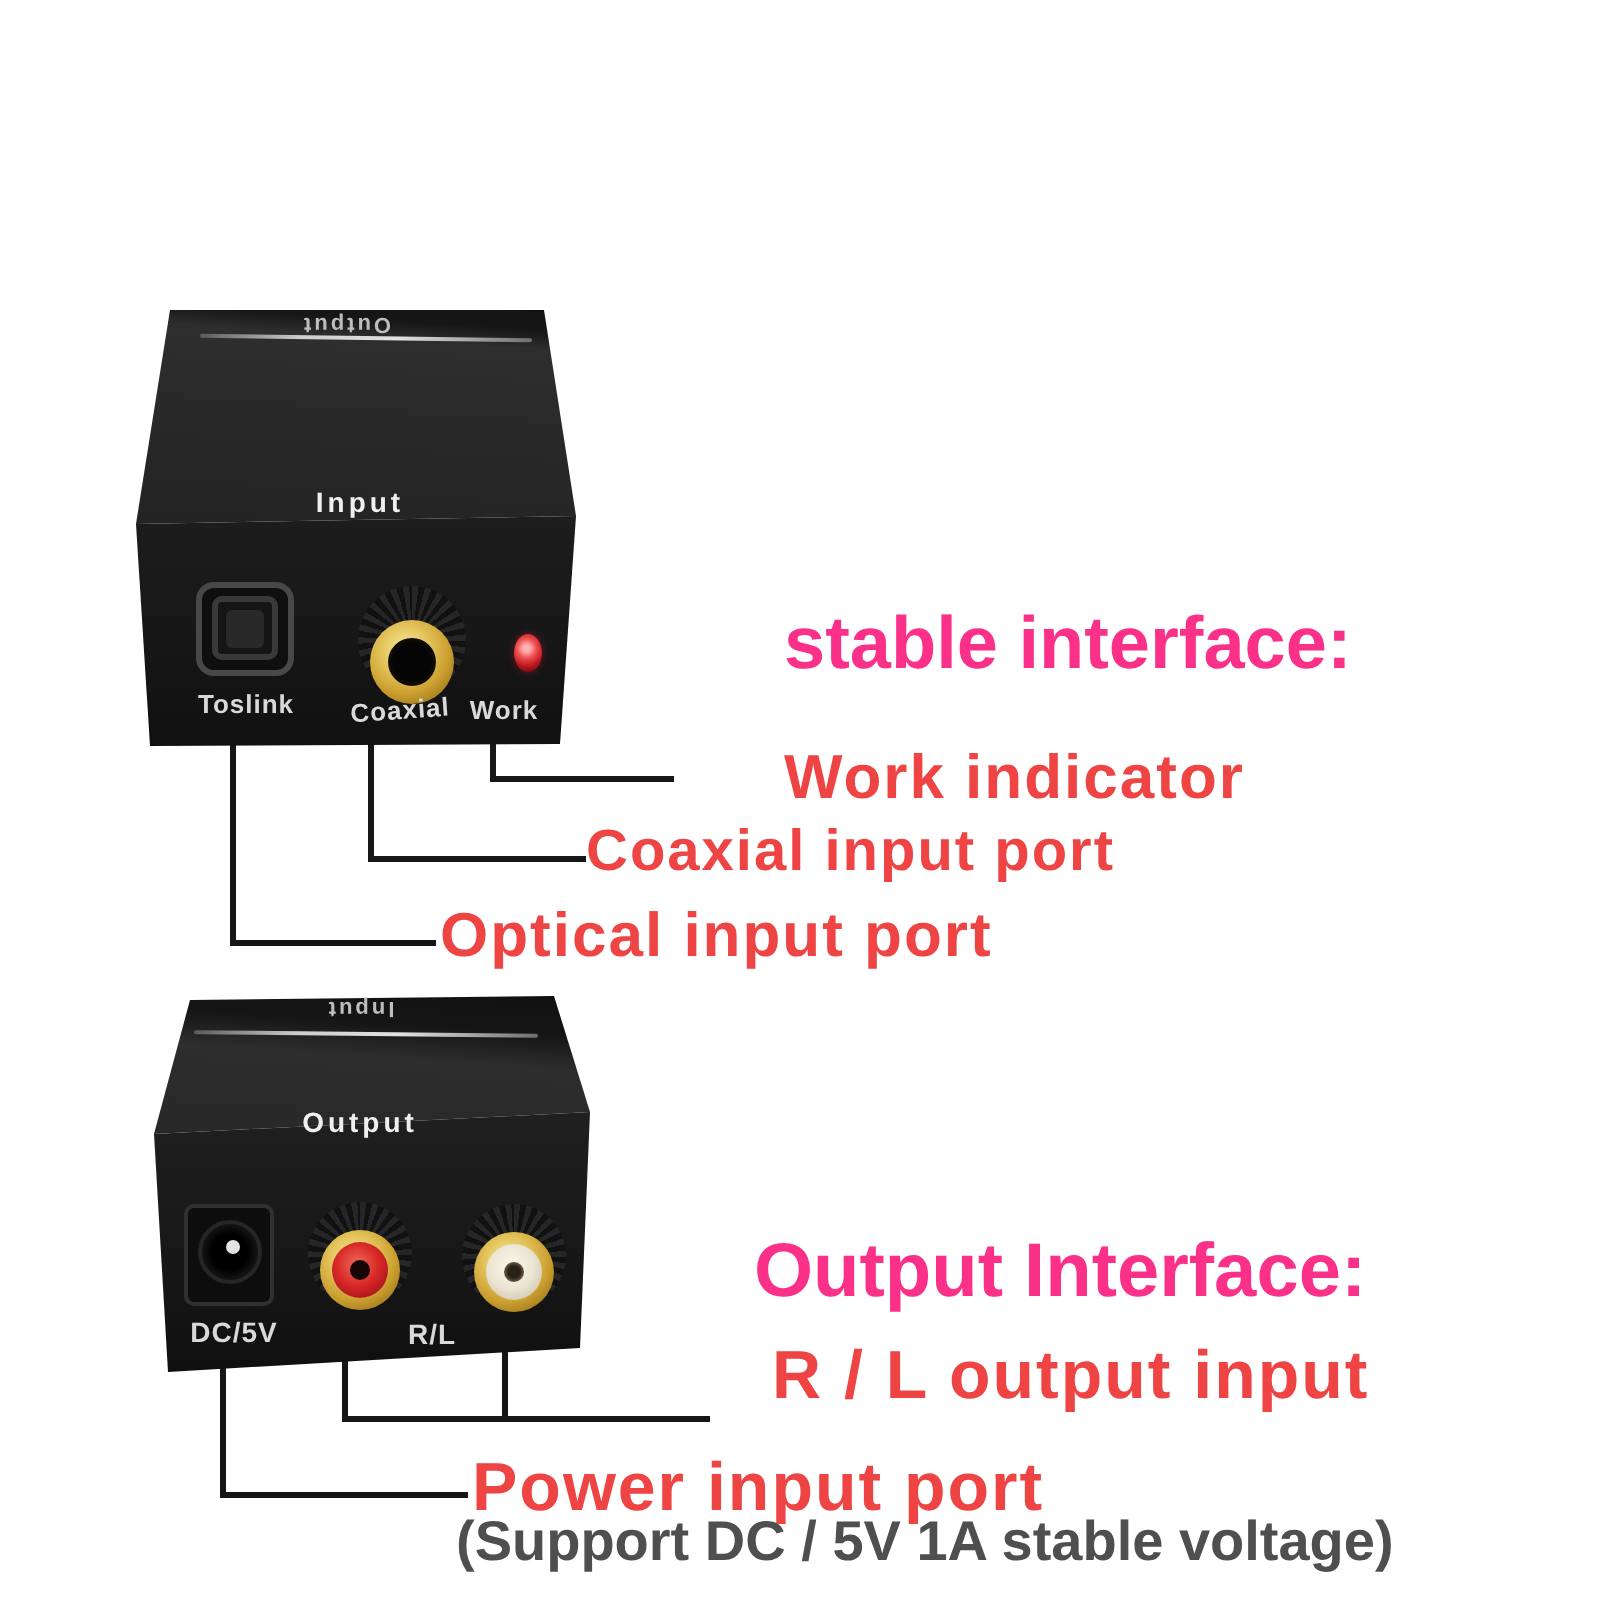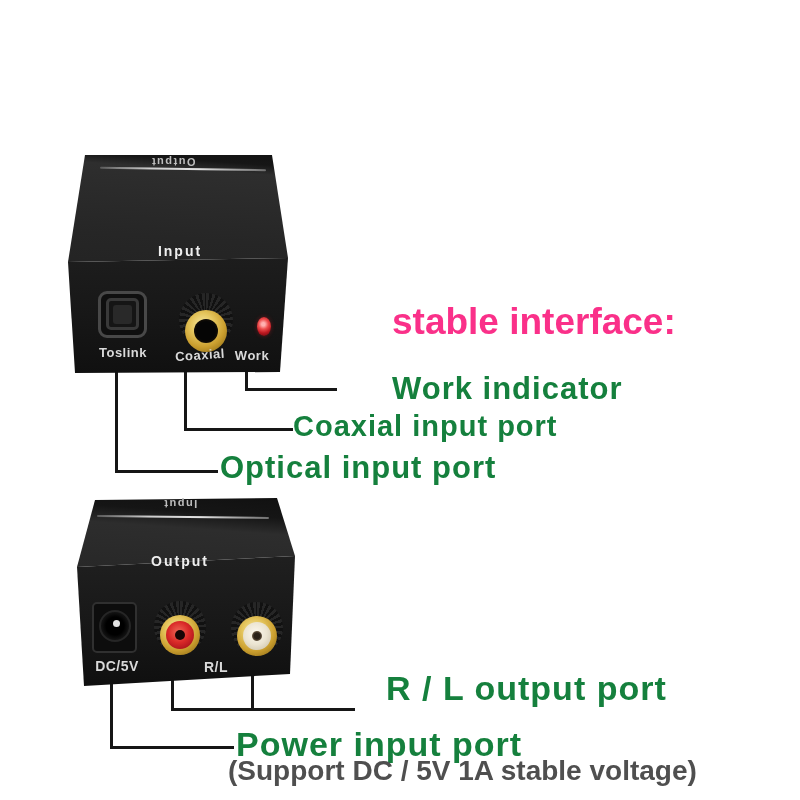--- a/index.html
+++ b/index.html
@@ -103,21 +103,21 @@
   .ln-coax-h  { left: 184px; top: 428px; width: 109px; height: 3px; }
   .ln-pow-v   { left: 245px; top: 372px; width: 3px;  height: 19px; }
   .ln-pow-h   { left: 245px; top: 388px; width: 92px;  height: 3px; }
   .ln-dc-v    { left: 110px; top: 678px; width: 3px;  height: 71px; }
   .ln-dc-h    { left: 110px; top: 746px; width: 124px; height: 3px; }
   .ln-red-v   { left: 171px; top: 676px; width: 3px;  height: 35px; }
   .ln-white-v { left: 251px; top: 674px; width: 3px;  height: 37px; }
   .ln-rca-h   { left: 171px; top: 708px; width: 184px; height: 3px; }
 
   
-  .ann { position: absolute; font-weight: bold; white-space: nowrap; color: #15803d; line-height: 1; z-index: 3; }
+  .ann { position: absolute; font-weight: bold; white-space: nowrap; color: #ef4444; line-height: 1; z-index: 3; }
   .heading { color: #fa3089; }
   .note { color: #4f4f4f; }
 
   .t-input-heading  { left: 392px; top: 303px; font-size: 37px; }
   .t-work           { left: 392px; top: 373px; font-size: 31px; letter-spacing: 1px; }
   .t-coax           { left: 293px; top: 412px; font-size: 29px; letter-spacing: 1px; }
   .t-opt            { left: 220px; top: 452px; font-size: 31px; letter-spacing: 1px; }
   .t-output-heading { left: 377px; top: 617px; font-size: 38px; }
   .t-rl             { left: 386px; top: 671px; font-size: 34px; letter-spacing: 1px; }
   .t-connected      { left: 356px; top: 707px; font-size: 22px; }
@@ -196,17 +196,18 @@
 
     <div class="port-label pl-dc">DC/5V</div>
     <div class="port-label pl-rl">R/L</div>
   </div>
 
   <div class="ann heading t-input-heading">stable interface:</div>
   <div class="ann t-work">Work indicator</div>
   <div class="ann t-coax">Coaxial input port</div>
   <div class="ann t-opt">Optical input port</div>
 
-  <div class="ann t-rl">R / L output port</div>
+  <div class="ann heading t-output-heading">Output Interface:</div>
+  <div class="ann t-rl">R / L output input</div>
   <div class="ann t-power">Power input port</div>
   <div class="ann note t-support">(Support DC / 5V 1A stable voltage)</div>
 
 </div>
 
 </body></html>

